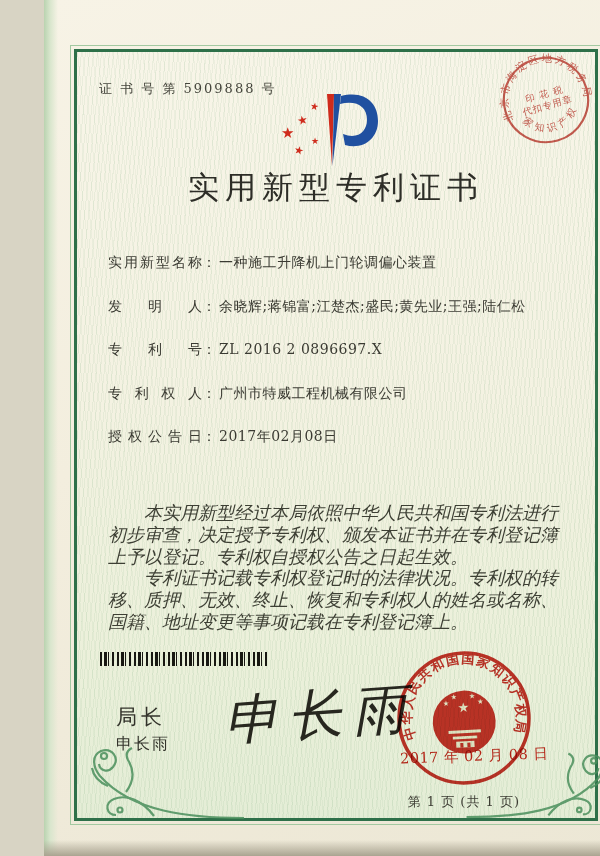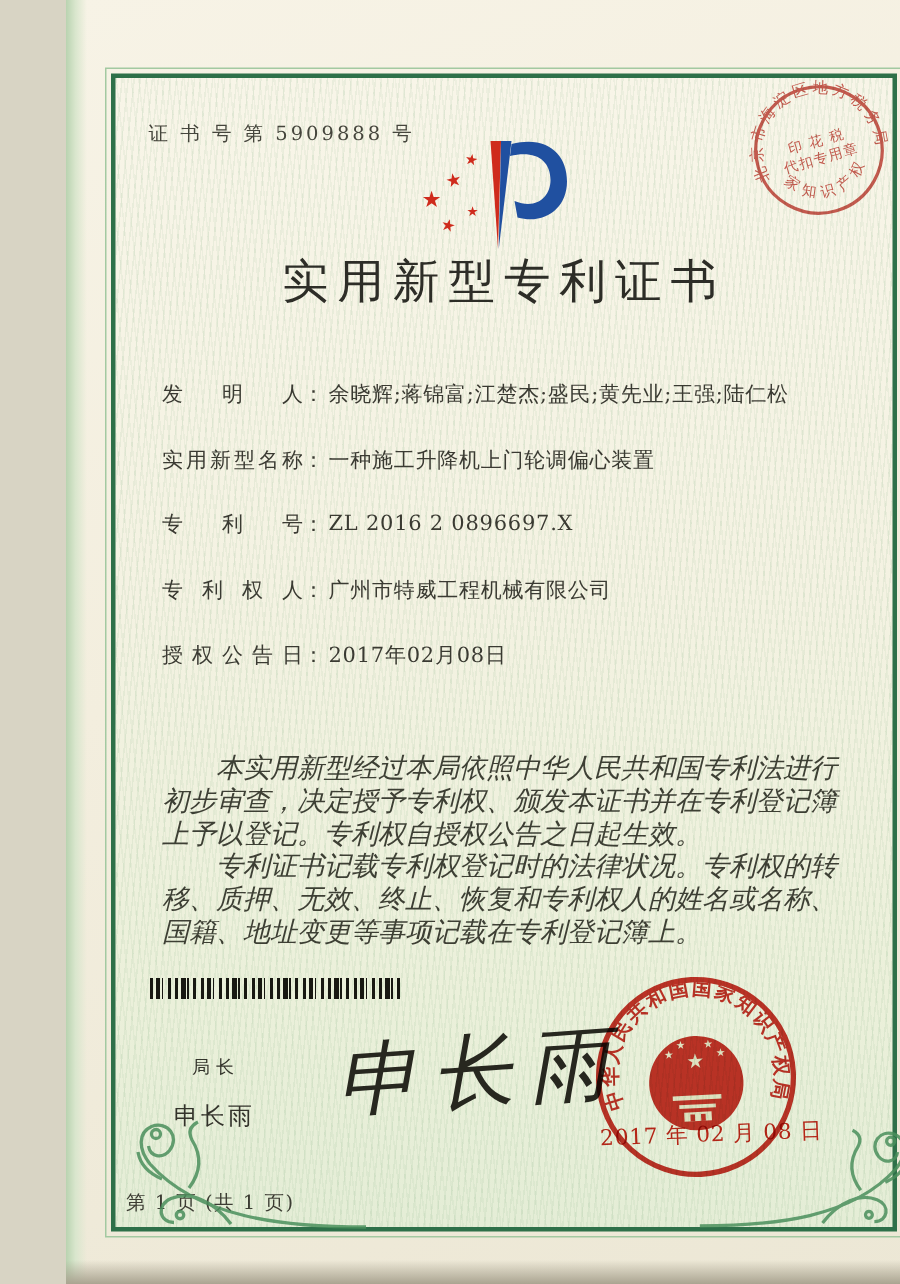--- a/index.html
+++ b/index.html
@@ -44,39 +44,39 @@
   .fvalue{display:inline-block;margin-left:3px;vertical-align:top;letter-spacing:0.5px;}
   .paragraphs{position:absolute;left:64px;top:502px;width:466px;z-index:2;}
   .paragraphs p{margin:0;text-indent:2em;font-size:18px;line-height:21.8px;
     font-style:italic;color:#3d3f34;}
   .barcode{position:absolute;left:56px;top:652px;width:168px;height:14px;z-index:2;
     background:repeating-linear-gradient(90deg,
       #181812 0 2px,rgba(0,0,0,0) 2px 4px,
       #181812 4px 7px,rgba(0,0,0,0) 7px 8px,
       #181812 8px 9px,rgba(0,0,0,0) 9px 12px,
       #181812 12px 14px,rgba(0,0,0,0) 14px 17px);}
-  .signer-title{position:absolute;left:84px;top:703px;z-index:2;
-    font-size:12px;letter-spacing:4px;color:#33332b;}
+  .signer-title{position:absolute;left:72px;top:703px;z-index:2;
+    font-size:21px;letter-spacing:4px;color:#33332b;}
   .signer-name{position:absolute;left:72px;top:734px;z-index:2;
     font-size:16px;letter-spacing:2px;color:#33332b;}
   .signature{position:absolute;left:180px;top:678px;z-index:2;width:220px;
     font-size:54px;font-style:italic;letter-spacing:10px;color:#27271f;
     transform:rotate(-4deg);white-space:nowrap;}
   .tax-stamp{position:absolute;left:455px;top:53px;width:94px;height:94px;z-index:3;
     transform:rotate(-16deg);opacity:.82;mix-blend-mode:multiply;}
   .office-seal{position:absolute;left:349px;top:647px;width:142px;height:142px;z-index:3;
     transform:rotate(-3deg);opacity:.93;mix-blend-mode:multiply;}
   .seal-date{position:absolute;left:356px;top:747px;z-index:4;width:140px;
     font-size:14.5px;color:#c8281b;letter-spacing:0.5px;transform:rotate(-2deg);
     mix-blend-mode:multiply;white-space:nowrap;}
   .flourish{position:absolute;z-index:3;}
   .flourish-left{left:40px;top:730px;}
   .flourish-right{left:418px;top:736px;transform:scaleX(-1);}
   .footer-page{position:absolute;left:30px;top:793px;width:446px;z-index:2;
-    text-align:left;font-size:13px;letter-spacing:1px;color:#3c3c33;padding-left:10px;}
+    text-align:right;font-size:13px;letter-spacing:1px;color:#3c3c33;}
   .star{fill:#cf2b1c;}
 </style>
 </head>
 <body>
 
 <div class="photo">
 
   <div class="frame-outer"></div>
   <div class="frame"></div>
 
@@ -96,24 +96,24 @@
       <polygon points="50,4 57,4 55,76" fill="#cf2b1c"></polygon>
       <polygon points="57,4 64,4 55.5,76" fill="#2050a0"></polygon>
       <path d="M 64,6 C 88,0 101,13 101,31 C 101,49 86,60 68,55 L 66,44 C 81,50 90,41 90,30 C 90,16 79,10 63,14 Z" fill="#2050a0"></path>
     </svg>
   </div>
 
   <div class="title">实用新型专利证书</div>
 
   <div class="fields">
     <div class="field-row">
+      <span class="flabel">实用新型名称</span><span class="fcolon">：</span><span class="fvalue">一种施工升降机上门轮调偏心装置</span>
+    </div>
+    <div class="field-row">
       <span class="flabel">发明人</span><span class="fcolon">：</span><span class="fvalue">余晓辉;蒋锦富;江楚杰;盛民;黄先业;王强;陆仁松</span>
-    </div>
-    <div class="field-row">
-      <span class="flabel">实用新型名称</span><span class="fcolon">：</span><span class="fvalue">一种施工升降机上门轮调偏心装置</span>
     </div>
     <div class="field-row">
       <span class="flabel">专利号</span><span class="fcolon">：</span><span class="fvalue">ZL 2016 2 0896697.X</span>
     </div>
     <div class="field-row">
       <span class="flabel">专利权人</span><span class="fcolon">：</span><span class="fvalue">广州市特威工程机械有限公司</span>
     </div>
     <div class="field-row">
       <span class="flabel">授权公告日</span><span class="fcolon">：</span><span class="fvalue">2017年02月08日</span>
     </div>

